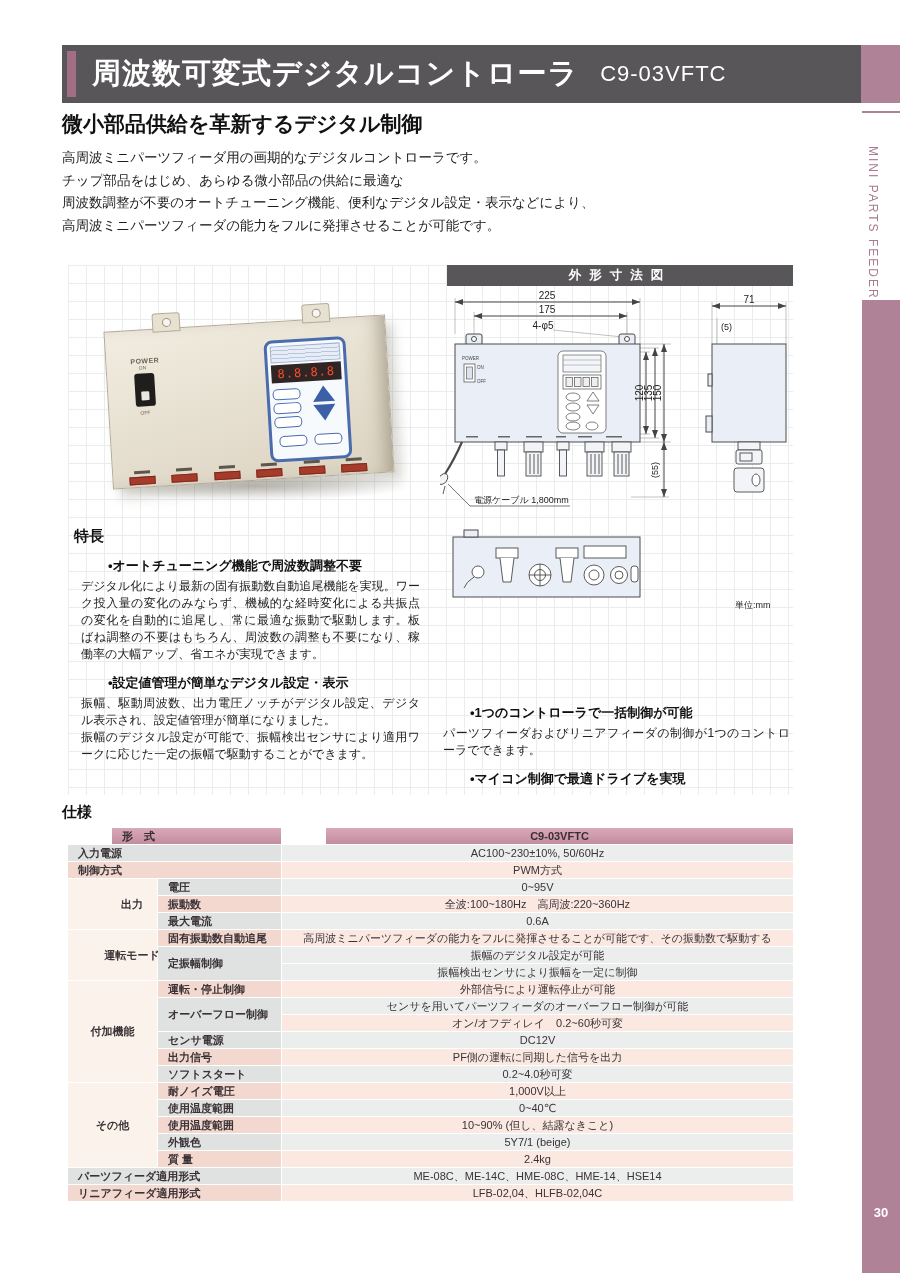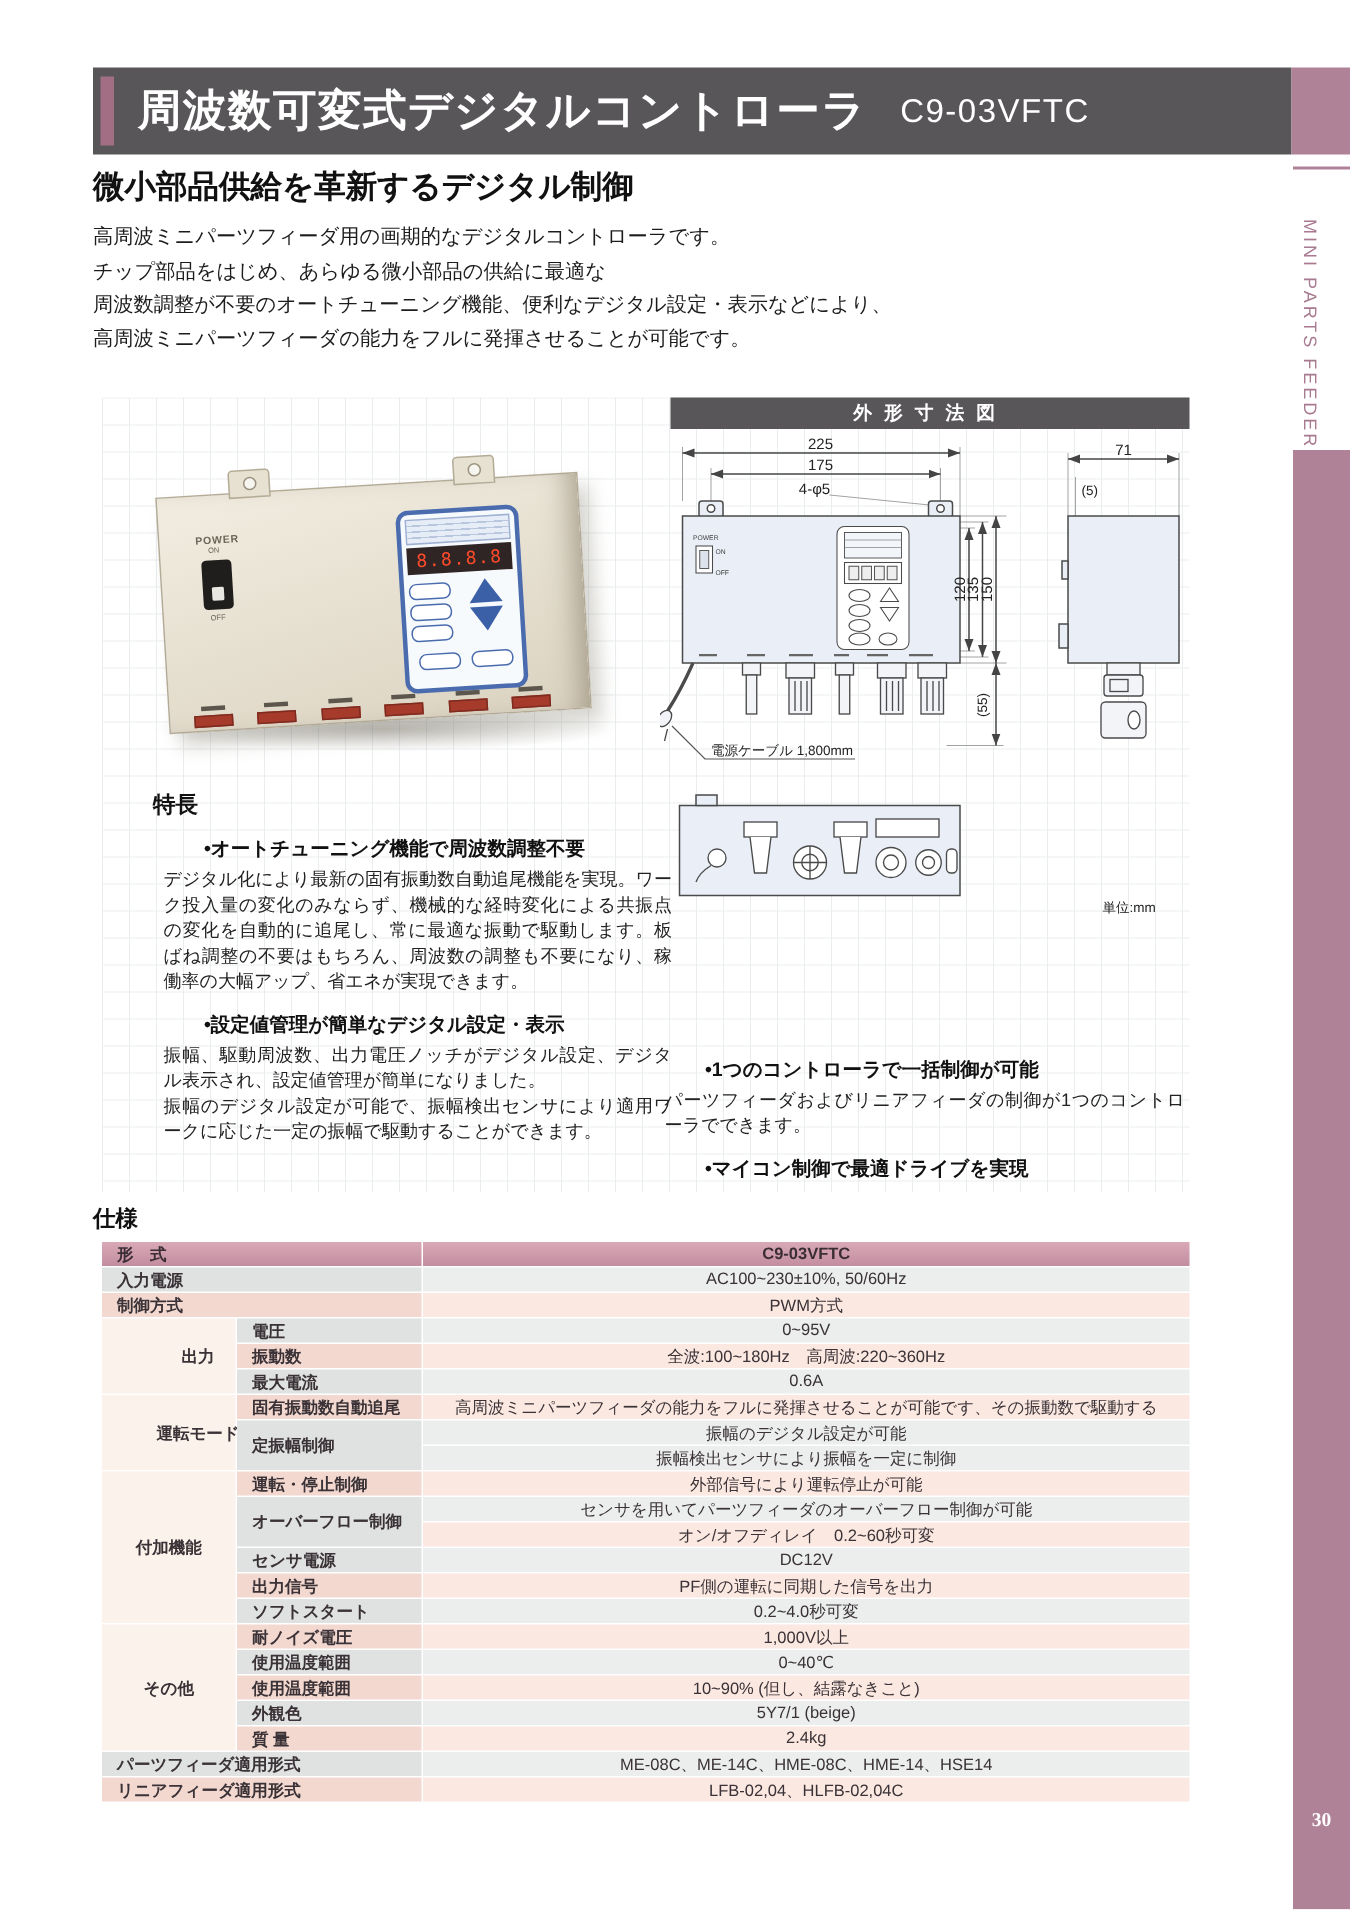--- a/index.html
+++ b/index.html
@@ -10,21 +10,21 @@
   .header-bar{position:absolute;left:62px;top:45px;width:799px;height:58px;background:#59565a;display:flex;align-items:center;}
   .header-accent{position:absolute;left:5px;top:6px;width:9px;height:46px;background:#a26e83;}
   .header-title{margin-left:30px;font-size:29px;font-weight:bold;color:#fff;letter-spacing:1px;}
   .header-model{margin-left:22px;font-size:22px;color:#fff;letter-spacing:1px;}
 
   
   .corner-block{position:absolute;left:861px;top:45px;width:39px;height:58px;background:#b08298;}
   .side-line{position:absolute;left:862px;top:111px;width:38px;height:2px;background:#b08298;}
   .side-text{position:absolute;left:866px;top:146px;writing-mode:vertical-rl;font-size:12px;letter-spacing:2px;color:#a87a90;}
   .side-strip{position:absolute;left:862px;top:300px;width:38px;height:973px;background:#b08298;}
-  .page-number{position:absolute;left:862px;top:1205px;width:38px;text-align:center;font-size:13px;font-weight:bold;color:#fff;font-family:Liberation Serif, serif;}
+  .page-number{position:absolute;left:862px;top:1205px;width:38px;text-align:center;font-size:13px;font-weight:bold;color:#fff;}
 
   
   .intro-heading{position:absolute;left:62px;top:110px;font-size:21px;font-weight:bold;color:#111;}
   .intro-text{position:absolute;left:62px;top:147px;font-size:13.5px;line-height:22.5px;color:#1c1c1c;}
   .intro-text p{margin:0;}
 
   
   .grid-panel{position:absolute;left:68px;top:265px;width:725px;height:530px;
     background-image:linear-gradient(#e9edee 1px,transparent 1px),linear-gradient(90deg,#e9edee 1px,transparent 1px);
     background-size:18px 18px;}
@@ -66,37 +66,37 @@
   .drawing{position:absolute;left:372px;top:25px;width:353px;height:330px;}
   .drawing .t10{font-size:10px;fill:#222;}
   .drawing .t9{font-size:9px;fill:#222;}
   .drawing .t4{font-size:4.5px;fill:#444;}
   .drawing .dim{stroke:#444;stroke-width:1;}
   .drawing .ext{stroke:#999;stroke-width:.6;}
   .drawing .box{fill:#eaeff7;stroke:#4a4a4a;stroke-width:1;}
   .drawing .thin{stroke:#4a4a4a;stroke-width:.7;fill:#fff;}
 
   
-  .features-left{position:absolute;left:32px;top:262px;width:348px;}
+  .features-left{position:absolute;left:4px;top:262px;width:348px;}
   .features-right{position:absolute;left:366px;top:428px;width:356px;}
   .features-heading{font-size:15px;font-weight:bold;color:#111;margin:0 0 2px 2px;}
   .feat-title{font-size:13px;font-weight:bold;color:#111;margin:11px 0 3px 0;padding-left:36px;}
   .feat-body{font-size:12px;line-height:17px;color:#222;margin:0 0 0 9px;text-align:justify;}
 
   
   .specs-heading{position:absolute;left:62px;top:803px;font-size:15px;font-weight:bold;color:#111;}
   .spec-table{position:absolute;left:68px;top:828px;width:725px;display:grid;
     grid-template-columns:89px 123px 1fr;grid-auto-rows:16px;gap:1px;background:#fff;}
   .cell{font-size:11px;display:flex;align-items:center;white-space:nowrap;}
   .lbl{font-weight:bold;color:#3a3236;padding-left:10px;box-sizing:border-box;}
   .lbl2{grid-column:1/3;}
   .sub{grid-column:2;}
   .val{grid-column:3;justify-content:center;color:#3a3236;}
   .grp{grid-column:1;font-weight:bold;justify-content:center;background:#fbf2ec;color:#3a3236;}
-  .hdr{font-weight:bold;color:#3b2d34;}
+  .hdr{font-weight:bold;color:#3b2d34;margin-left:44px;}
   .bg-hd{background:linear-gradient(#d9a9b6,#c28da0);}
   .bg-g{background:#dfe2e1;}
   .bg-gv{background:#ebeeed;}
   .bg-p{background:#f3d8d0;}
   .bg-pv{background:#fae8e1;}
   .rs2{grid-row:span 2;} .rs3{grid-row:span 3;padding-left:39px;} .rs5{grid-row:span 5;} .rs6{grid-row:span 6;}
 </style>
 </head>
 <body>
 

